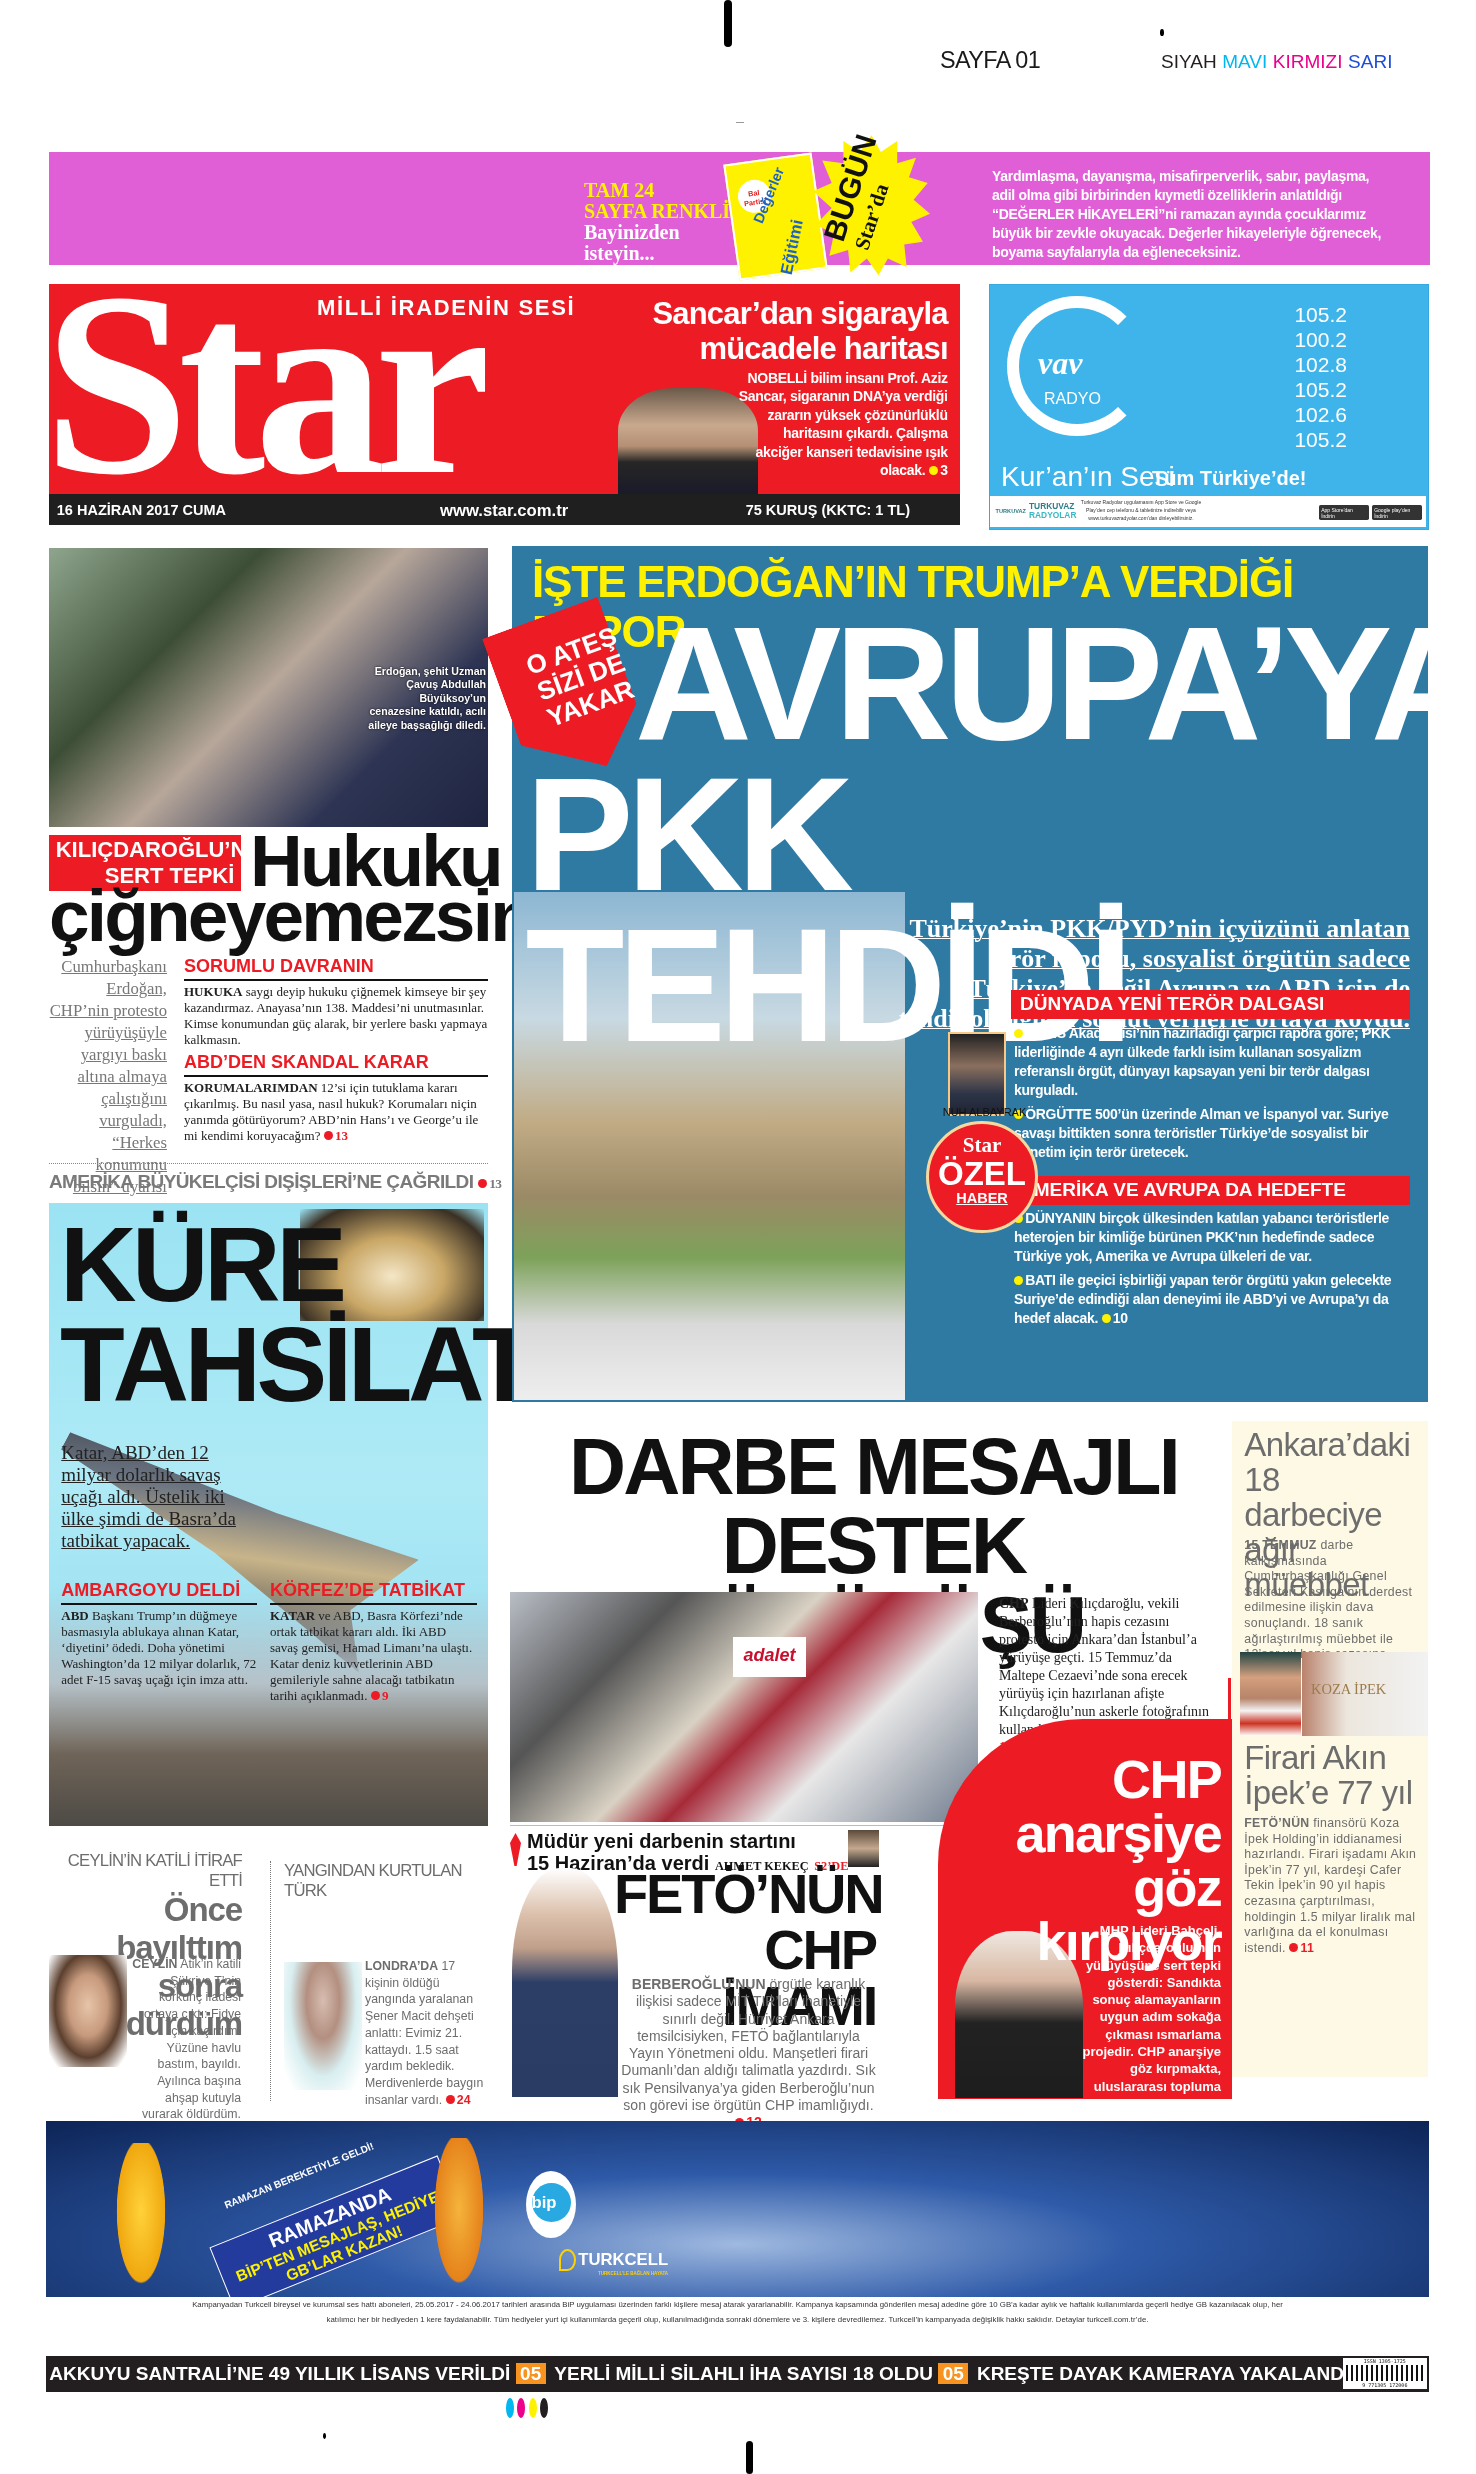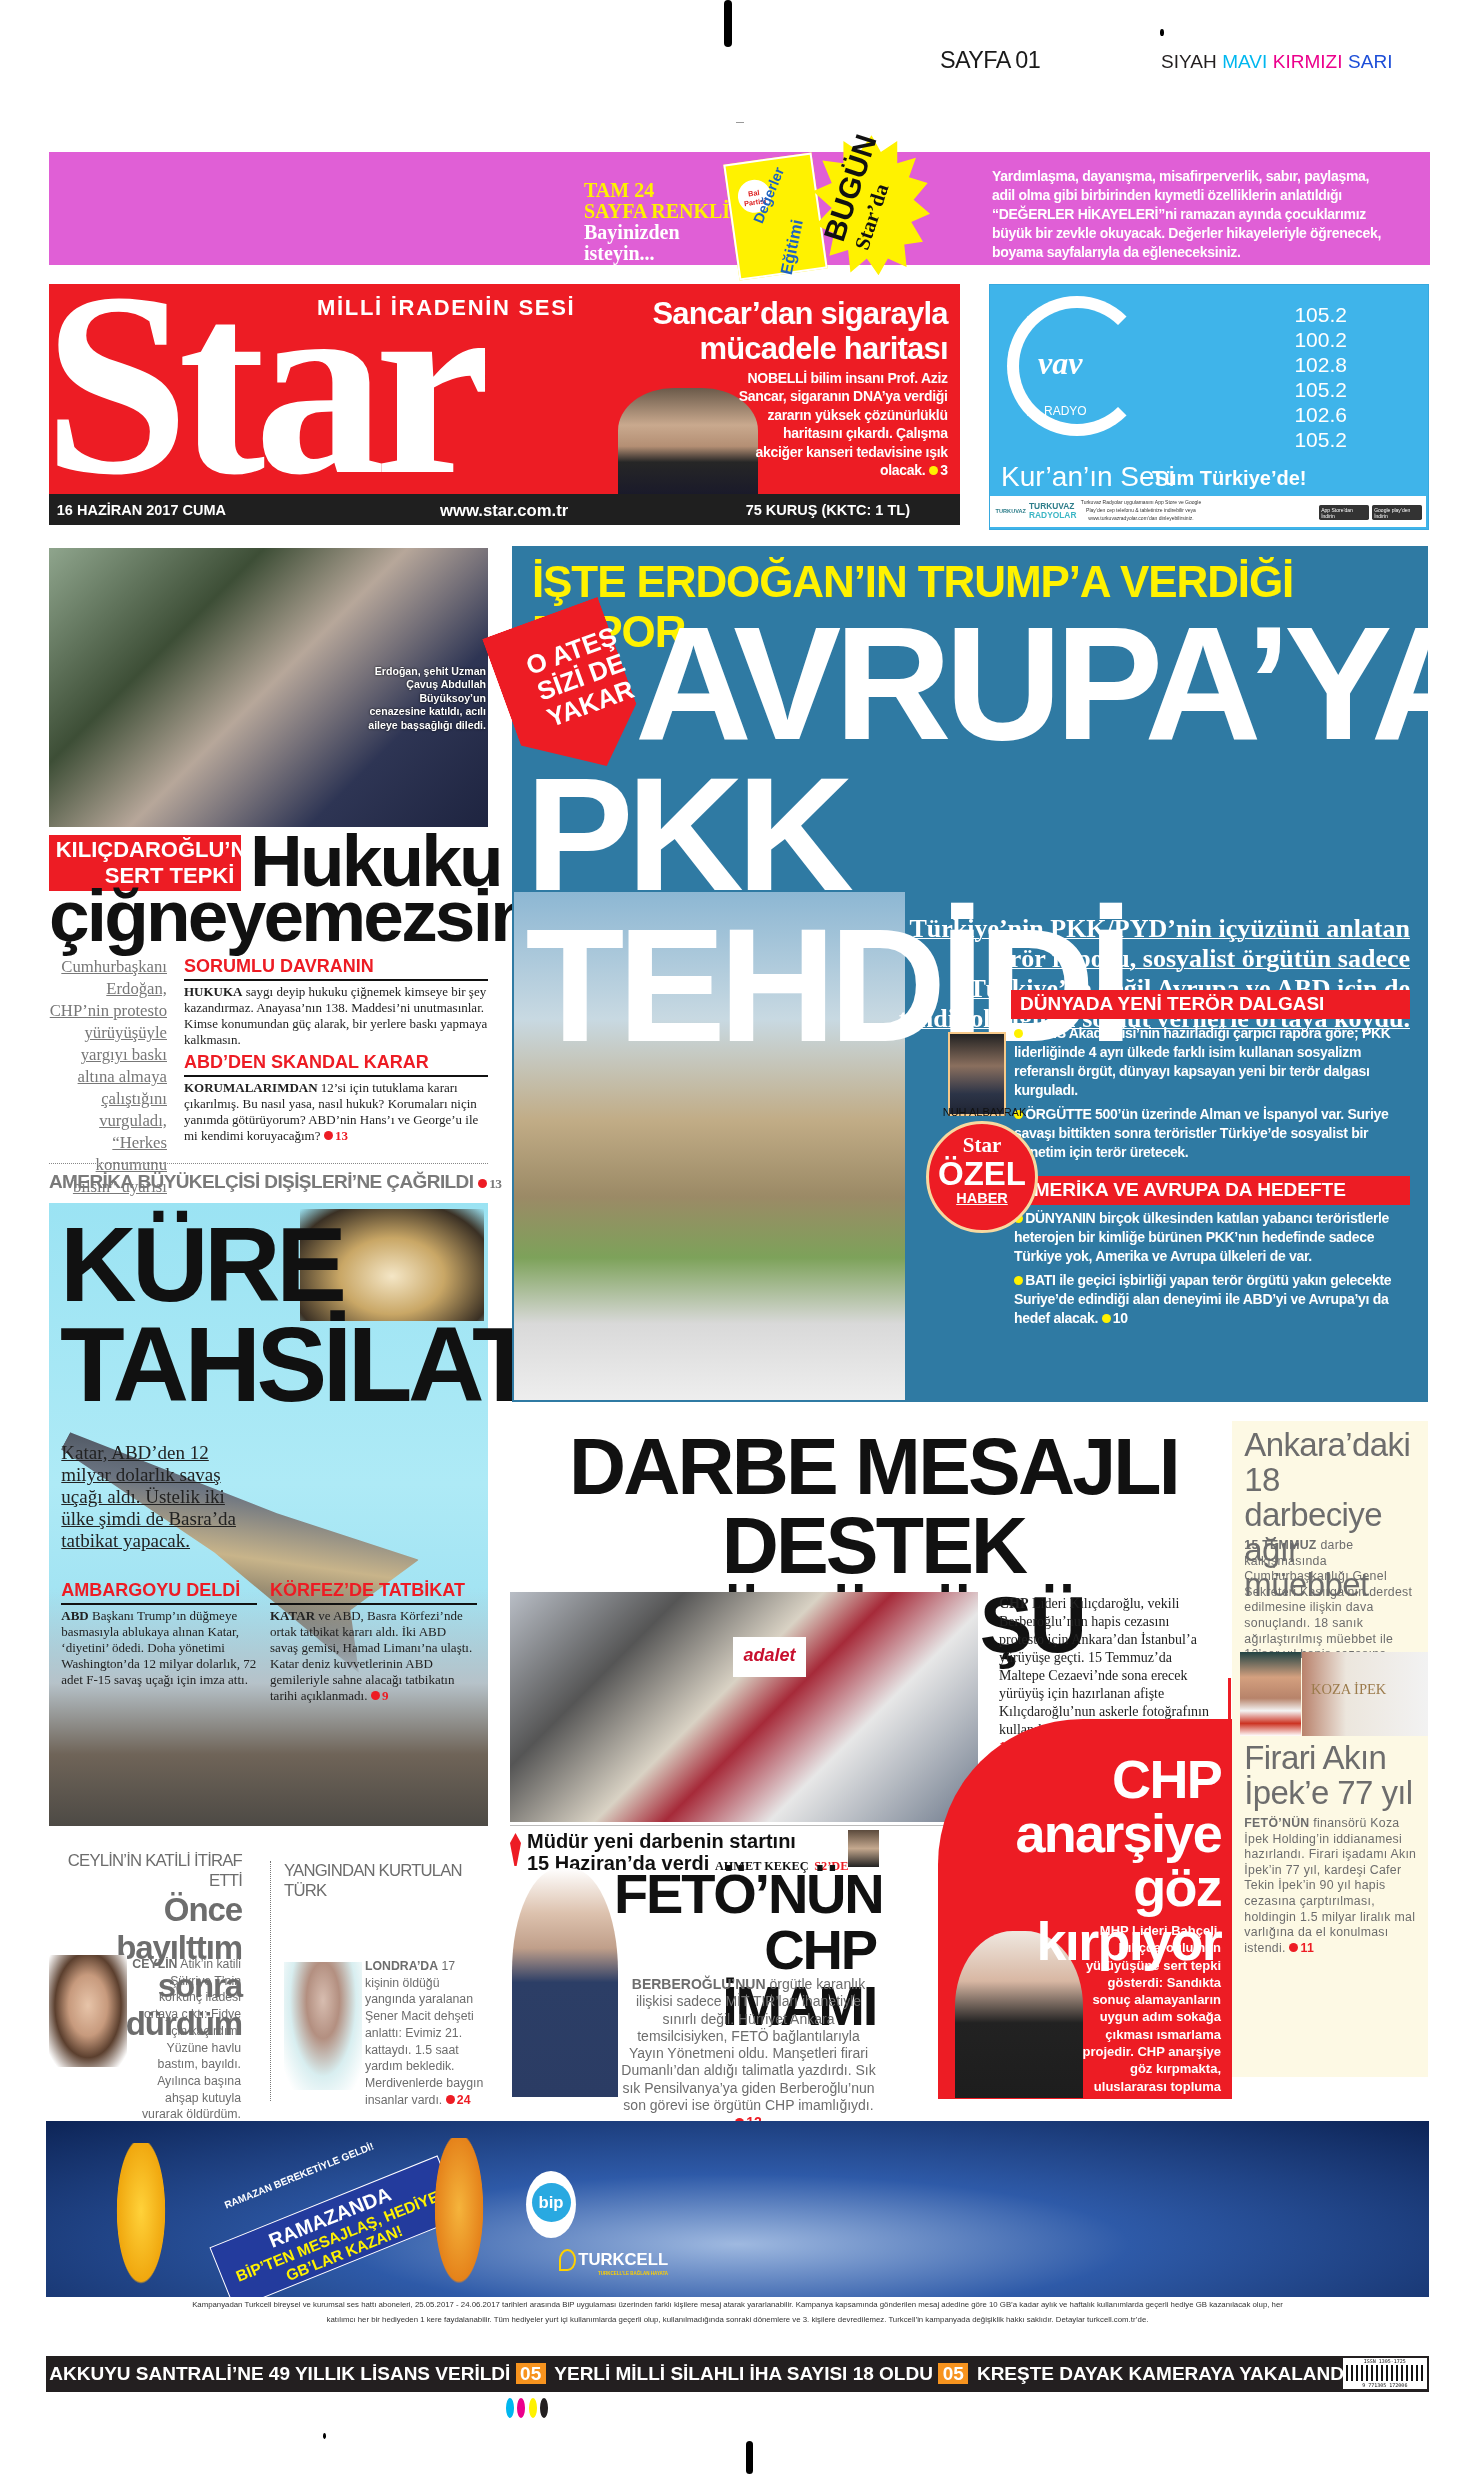--- a/index.html
+++ b/index.html
@@ -140,21 +140,21 @@
 </div>
 <div class="abs datebar">
   <span class="abs" style="left:7.8px;top:7.8px;">16 HAZİRAN 2017 CUMA</span>
   <span class="abs" style="left:391px;top:6.7px;font-size:16.7px;">www.star.com.tr</span>
   <span class="abs" style="right:50px;top:7.8px;">75 KURUŞ (KKTC: 1 TL)</span>
 </div>
 
 <div class="abs radio">
   <div class="abs" style="left:16.7px;top:11px;width:140px;height:140px;border:12.3px solid #fff;border-radius:50%;border-right-color:transparent;"></div>
   <div class="abs" style="left:48px;top:60px;color:#fff;font-family:'Liberation Serif',serif;font-style:italic;font-weight:700;font-size:32px;">vav</div>
-  <div class="abs" style="left:54px;top:119px;color:#fff;font-size:12px;">RADYO</div>
+  <div class="abs" style="left:54px;top:105px;color:#fff;font-size:16px;">RADYO</div>
   <div class="abs" style="left:11px;top:176px;color:#fff;font-size:28px;">Kur’an’ın Sesi</div>
   <div class="abs" style="left:290px;top:16.7px;width:67px;text-align:right;">
     <div class="radio-city">105.2</div>
     <div class="radio-city">100.2</div>
     <div class="radio-city">102.8</div>
     <div class="radio-city">105.2</div>
     <div class="radio-city">102.6</div>
     <div class="radio-city">105.2</div>
   </div>
   <div class="abs" style="left:162px;top:182px;color:#fff;font-weight:700;font-size:20px;">Tüm Türkiye’de!</div>
@@ -316,21 +316,21 @@
 
 <div class="abs tcell">
   <div class="abs" style="left:67px;top:22px;width:56px;height:151px;background:radial-gradient(ellipse at 50% 45%,#ffd23a 0%,#f0a70e 60%,transparent 62%);"></div>
   <div class="abs" style="left:173px;top:49px;color:#fff;font-weight:700;font-size:10px;transform:rotate(-22deg);">RAMAZAN BEREKETİYLE GELDİ!</div>
   <div class="abs tcell-banner" style="left:167px;top:78px;width:246px;height:67px;padding-top:4.5px;">
     <div style="color:#fff;font-size:20px;">RAMAZANDA</div>
     <div style="font-size:15.6px;">BİP’TEN MESAJLAŞ, HEDİYE GB’LAR KAZAN!</div>
   </div>
   <div class="abs" style="left:385px;top:16.7px;width:56px;height:156px;background:radial-gradient(ellipse at 50% 45%,#f5b43c 0%,#e5821a 60%,transparent 62%);"></div>
   <div class="abs" style="left:480px;top:50px;width:50px;height:67px;border-radius:50%;background:#fff;">
-    <div style="margin:12.3px auto 0;width:39px;height:39px;border-radius:50%;background:#29a9e1;color:#fff;font-weight:700;font-size:16.7px;text-align:center;line-height:39px;">bip</div>
+    <div style="margin:12.3px auto 0;width:39px;height:39px;border-radius:50%;background:#29a9e1;color:#fff;font-weight:700;font-size:16.7px;text-align:left;line-height:39px;">bip</div>
   </div>
   <div class="abs" style="left:513px;top:128px;color:#fff;">
     <span style="display:inline-block;width:16.7px;height:22px;border:2.8px solid #ffd100;border-radius:50% 50% 50% 0;vertical-align:middle;"></span>
     <span style="font-weight:700;font-size:16.7px;vertical-align:middle;">TURKCELL</span>
     <div style="color:#ffd100;font-size:4.5px;font-weight:700;text-align:right;">TURKCELL’LE BAĞLAN HAYATA</div>
   </div>
 </div>
 <div class="abs tcell-fine" style="left:46px;top:2298px;width:1383px;">
   <div>Kampanyadan Turkcell bireysel ve kurumsal ses hattı aboneleri, 25.05.2017 - 24.06.2017 tarihleri arasında BiP uygulaması üzerinden farklı kişilere mesaj atarak yararlanabilir. Kampanya kapsamında gönderilen mesaj adedine göre 10 GB’a kadar aylık ve haftalık kullanımlarda geçerli hediye GB kazanılacak olup, her</div>
   <div>katılımcı her bir hediyeden 1 kere faydalanabilir. Tüm hediyeler yurt içi kullanımlarda geçerli olup, kullanılmadığında sonraki dönemlere ve 3. kişilere devredilemez. Turkcell’in kampanyada değişiklik hakkı saklıdır. Detaylar turkcell.com.tr’de.</div>

